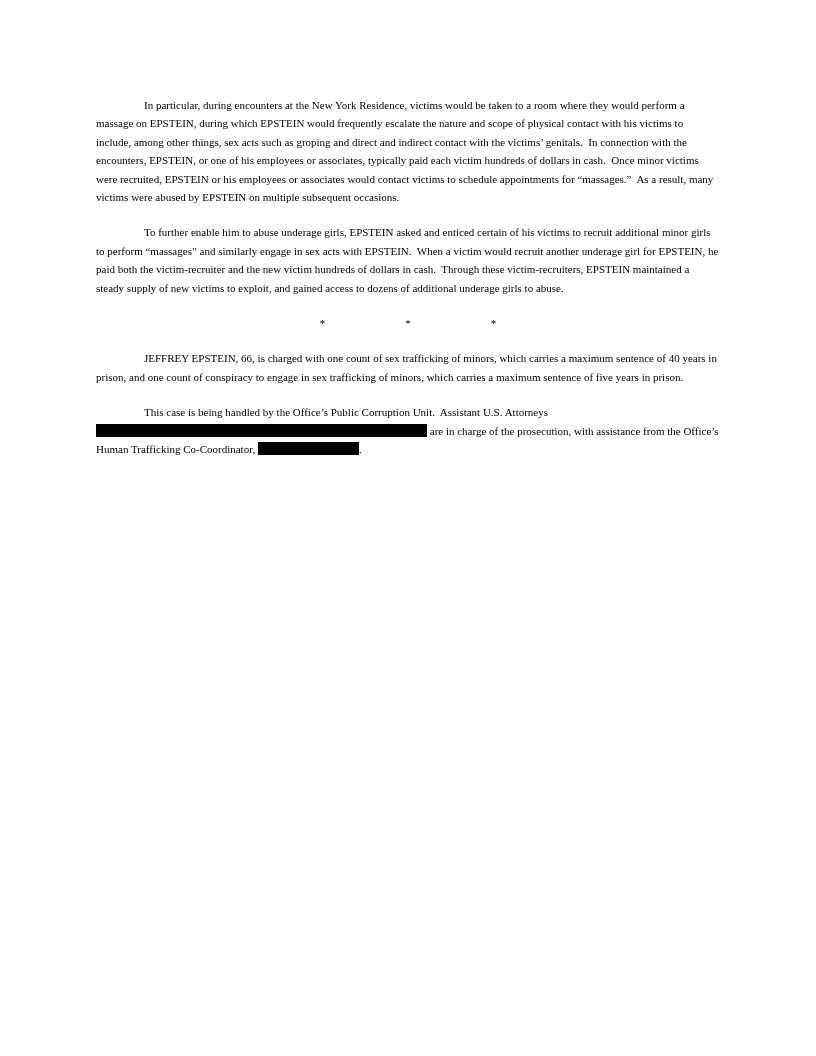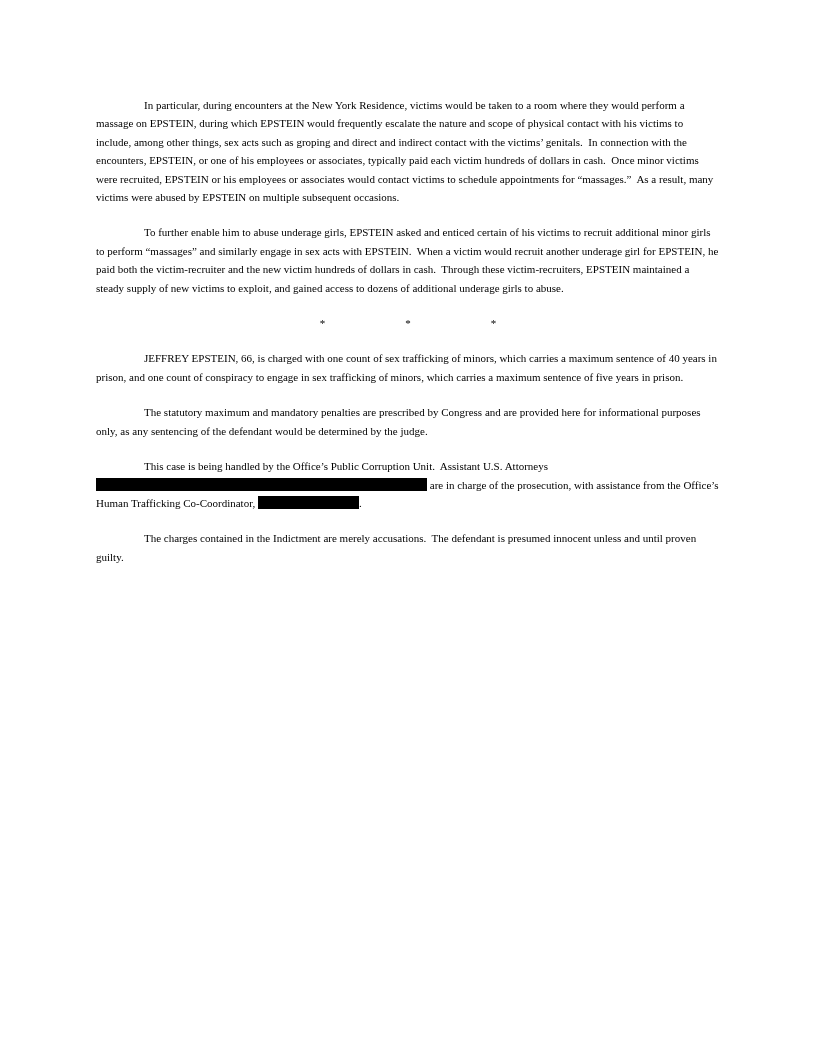--- a/index.html
+++ b/index.html
@@ -78,21 +78,19 @@
   <p class="body-para">To further enable him to abuse underage girls, EPSTEIN asked and enticed certain of his victims to recruit additional minor girls to perform “massages” and similarly engage in sex acts with EPSTEIN.  When a victim would recruit another underage girl for EPSTEIN, he paid both the victim-recruiter and the new victim hundreds of dollars in cash.  Through these victim-recruiters, EPSTEIN maintained a steady supply of new victims to exploit, and gained access to dozens of additional underage girls to abuse.</p>
 
   <div class="separator-row">
     <span>*</span>
     <span>*</span>
     <span>*</span>
   </div>
 
   <p class="body-para">JEFFREY EPSTEIN, 66, is charged with one count of sex trafficking of minors, which carries a maximum sentence of 40 years in prison, and one count of conspiracy to engage in sex trafficking of minors, which carries a maximum sentence of five years in prison.</p>
 
-  <p class="body-para">The statutory maximum and mandatory penalties are prescribed by Congress and are provided here for informational purposes only, as any sentencing of the defendant would be determined by the judge.</p>
 
 
   <p class="body-para inline-parts"><span class="text-part">This case is being handled by the Office’s Public Corruption Unit.  Assistant U.S. Attorneys </span><span class="redaction redaction-long"></span><span class="text-part"> are in charge of the prosecution, with assistance from the Office’s Human Trafficking Co-Coordinator, </span><span class="redaction redaction-short"></span><span class="text-part">.</span></p>
 
-  <p class="body-para">The charges contained in the Indictment are merely accusations.  The defendant is presumed innocent unless and until proven guilty.</p>
 
 
 </div>
 
 </body></html>

